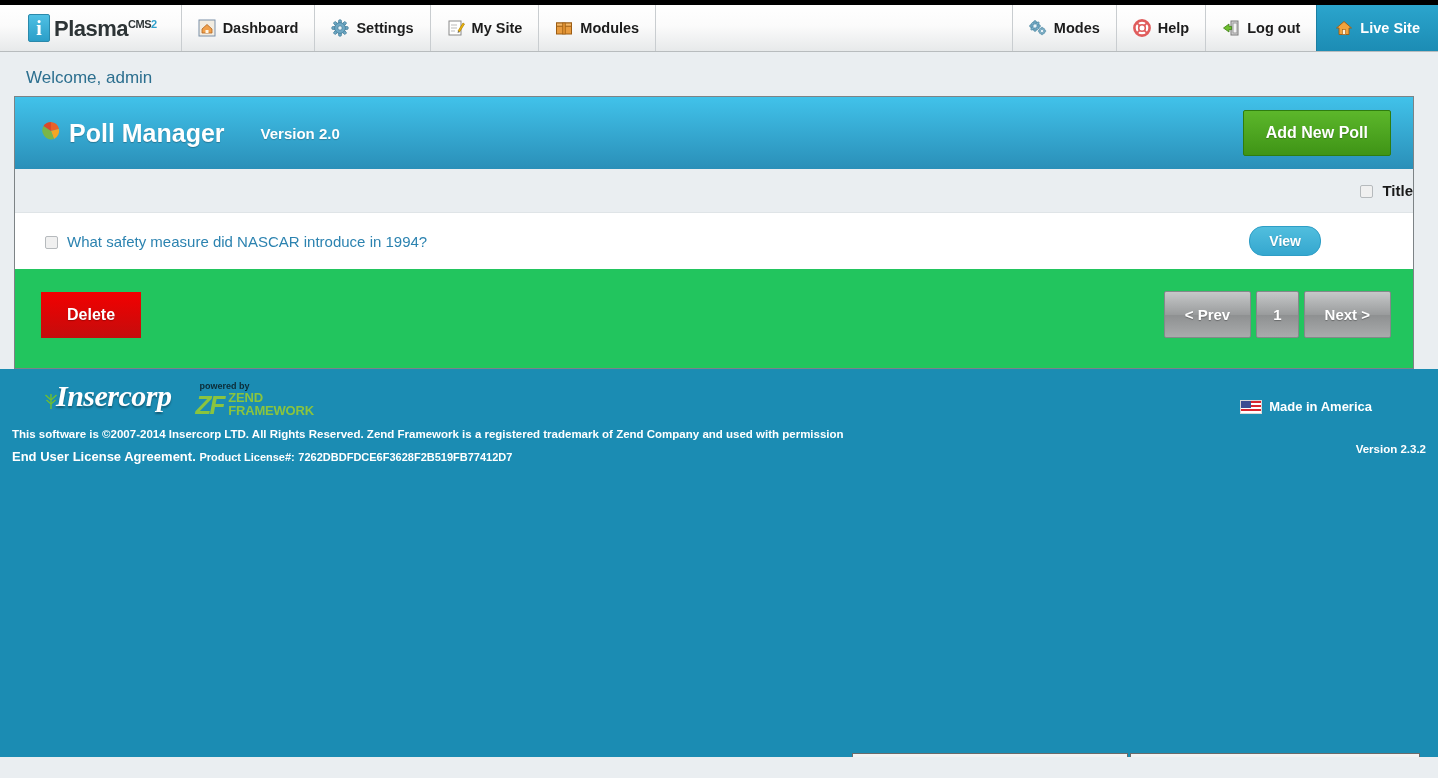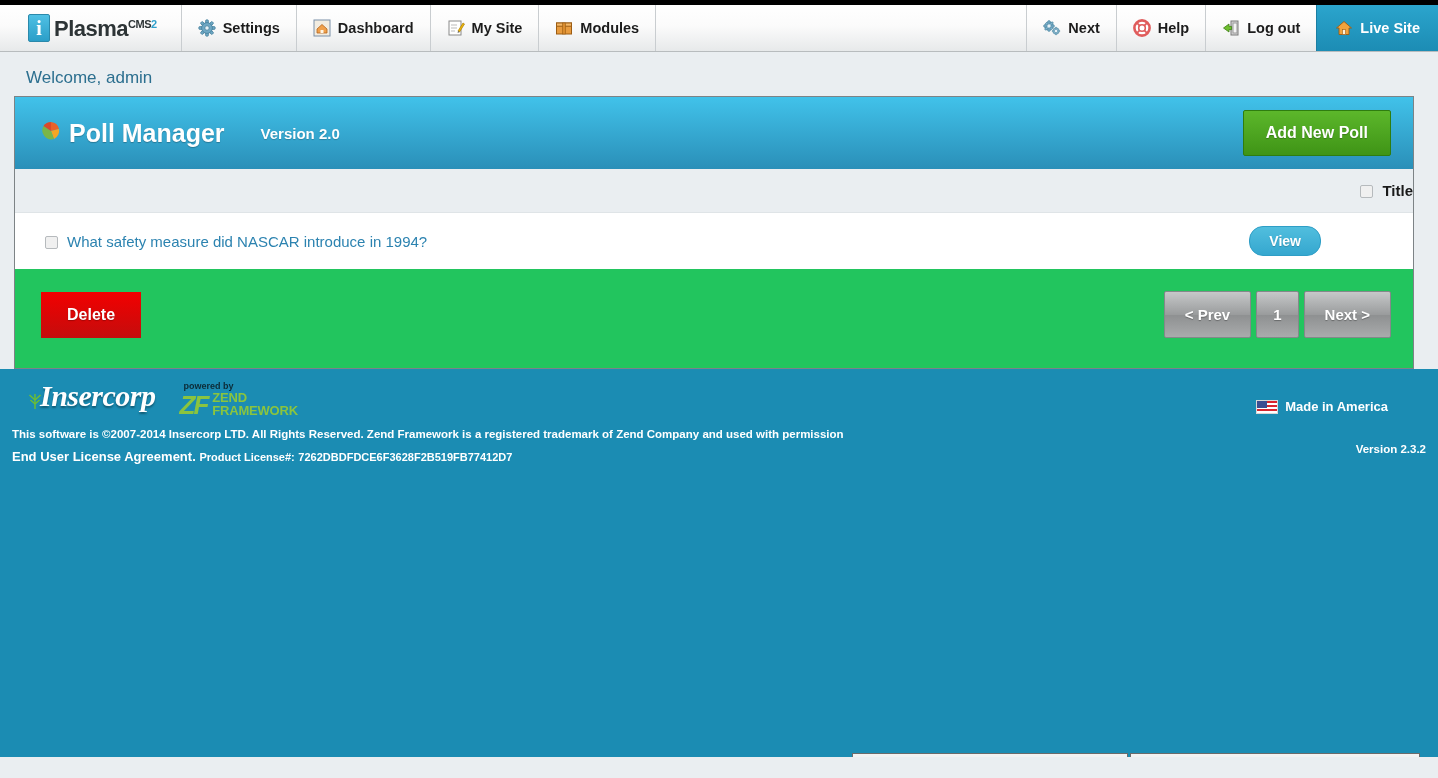--- a/index.html
+++ b/index.html
@@ -210,21 +210,21 @@
   .pg.num { padding: 14px 16px; }
 
   
   .footer {
     background: #1b8cb3;
     padding: 10px 0 0 0;
     color: #fff;
     position: relative;
     height: 388px;
   }
-  .f-row { display: flex; align-items: flex-start; padding: 0 10px; }
+  .f-row { display: flex; align-items: flex-start; padding: 0 26px; }
   .insercorp {
     font-family: "Liberation Serif", serif;
     font-style: italic;
     font-weight: bold;
     font-size: 30px;
     color: #fff;
     text-shadow: 0 2px 2px rgba(0,0,0,.35);
     letter-spacing: -0.5px;
     margin-left: 18px;
   }
@@ -331,42 +331,42 @@
   <div class="nav-left">
 
     <div class="brand">
       <span class="brand-mark">i</span>
       <span class="brand-text"><span>Plasma</span><span class="brand-sup"><span>CMS</span><i class="two">2</i></span></span>
     </div>
 
     <div class="nav-item">
       <span class="ico">
         <svg width="18" height="18" viewBox="0 0 18 18">
+            <rect x="1" y="1" width="16" height="16" fill="#f2ece0" stroke="#7a8fa8"></rect>
+            <path d="M4 10 L9 5.5 L14 10 V14 H4 Z" fill="#f0a04b" stroke="#b2641e" stroke-width="0.8"></path>
+            <rect x="7.5" y="11" width="3" height="3" fill="#fff6e6"></rect>
+          </svg>
+      </span>
+      <span>Dashboard</span>
+    </div>
+
+    <div class="nav-item">
+      <span class="ico">
+        <svg width="18" height="18" viewBox="0 0 18 18">
             <g fill="#6fa8c4" stroke="#3d7a97" stroke-width="0.7">
               <rect x="7.6" y="0.8" width="2.8" height="16.4" rx="1"></rect>
               <rect x="0.8" y="7.6" width="16.4" height="2.8" rx="1"></rect>
               <rect x="7.6" y="0.8" width="2.8" height="16.4" rx="1" transform="rotate(45 9 9)"></rect>
               <rect x="7.6" y="0.8" width="2.8" height="16.4" rx="1" transform="rotate(-45 9 9)"></rect>
               <circle cx="9" cy="9" r="5.4"></circle>
             </g>
             <circle cx="9" cy="9" r="2.2" fill="#e8f2f7" stroke="#3d7a97" stroke-width="0.7"></circle>
           </svg>
       </span>
       <span>Settings</span>
-    </div>
-
-    <div class="nav-item">
-      <span class="ico">
-        <svg width="18" height="18" viewBox="0 0 18 18">
-            <rect x="1" y="1" width="16" height="16" fill="#f2ece0" stroke="#7a8fa8"></rect>
-            <path d="M4 10 L9 5.5 L14 10 V14 H4 Z" fill="#f0a04b" stroke="#b2641e" stroke-width="0.8"></path>
-            <rect x="7.5" y="11" width="3" height="3" fill="#fff6e6"></rect>
-          </svg>
-      </span>
-      <span>Dashboard</span>
     </div>
 
     <div class="nav-item">
       <span class="ico">
         <svg width="18" height="18" viewBox="0 0 18 18">
             <rect x="2" y="2" width="12" height="14" fill="#fff" stroke="#8a8a8a"></rect>
             <line x1="4" y1="6" x2="10" y2="6" stroke="#bbb"></line>
             <line x1="4" y1="9" x2="10" y2="9" stroke="#bbb"></line>
             <line x1="4" y1="12" x2="8" y2="12" stroke="#bbb"></line>
             <path d="M11 12 L16 4 L17.5 5 L12.5 13 Z" fill="#f2b705" stroke="#a87c04" stroke-width="0.7"></path>
@@ -400,21 +400,21 @@
             </g>
             <circle cx="6" cy="7" r="1.7" fill="#eaf3f8"></circle>
             <g fill="#9cc6da" stroke="#3d7a97" stroke-width="0.5">
               <circle cx="13" cy="12" r="3.2"></circle>
               <rect x="12.3" y="8.2" width="1.5" height="7.6" rx="0.6"></rect>
               <rect x="9.2" y="11.3" width="7.6" height="1.5" rx="0.6"></rect>
             </g>
             <circle cx="13" cy="12" r="1.2" fill="#eaf3f8"></circle>
           </svg>
       </span>
-      <span>Next</span>
+      <span>Modes</span>
     </div>
 
     <div class="nav-item">
       <span class="ico">
         <svg width="18" height="18" viewBox="0 0 18 18">
             <circle cx="9" cy="9" r="7.6" fill="#fff" stroke="#e05c5c" stroke-width="2.6"></circle>
             <circle cx="9" cy="9" r="3.3" fill="#fff" stroke="#e05c5c" stroke-width="1.6"></circle>
             <g stroke="#e05c5c" stroke-width="1.8">
               <line x1="4.2" y1="4.2" x2="6.6" y2="6.6"></line>
               <line x1="13.8" y1="4.2" x2="11.4" y2="6.6"></line>

